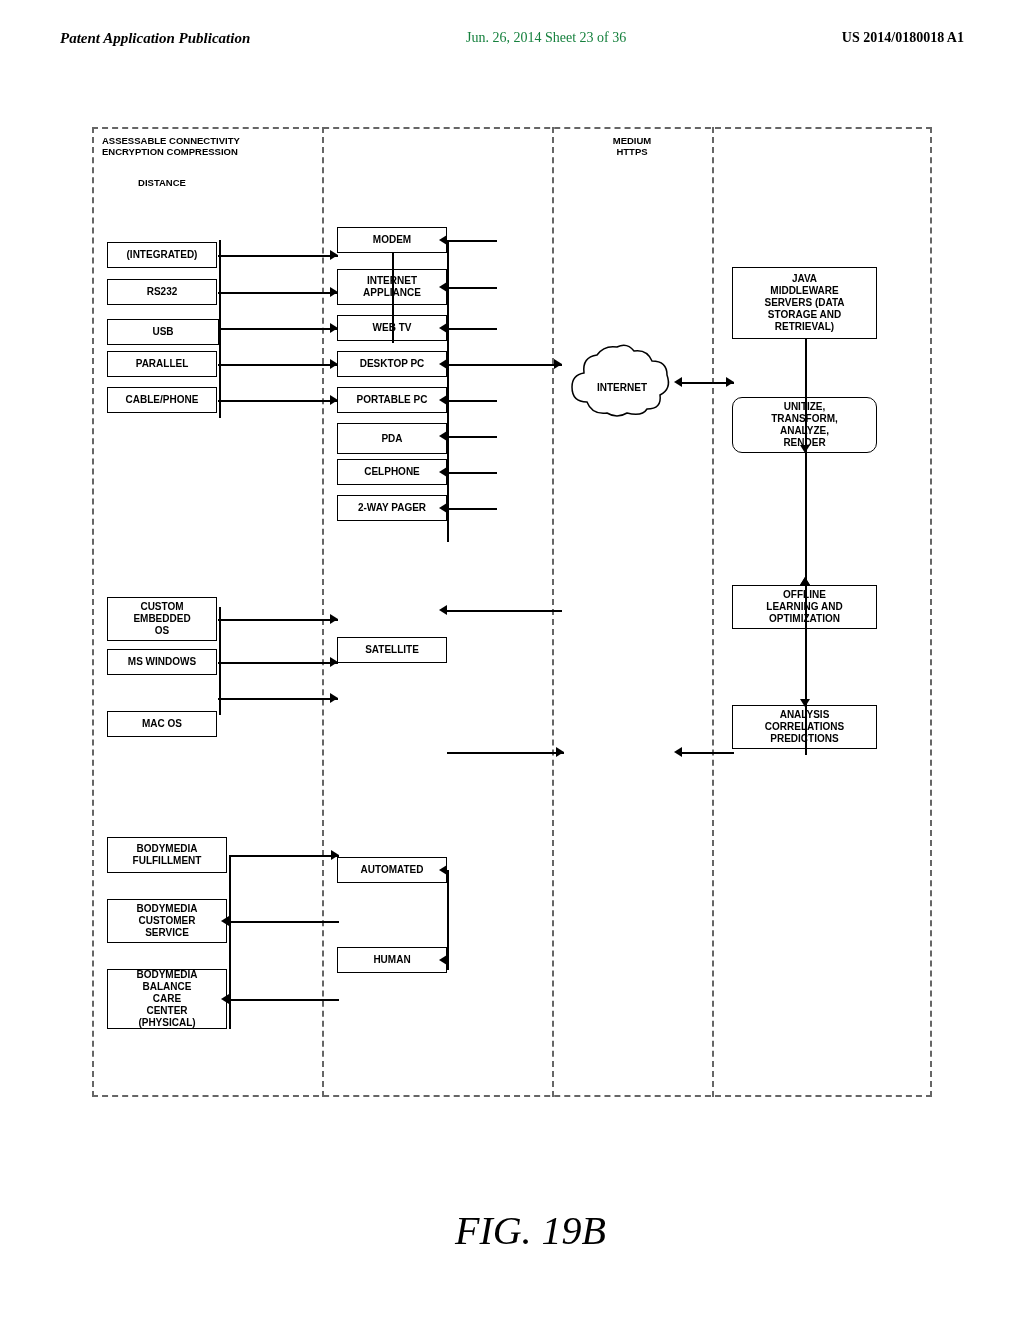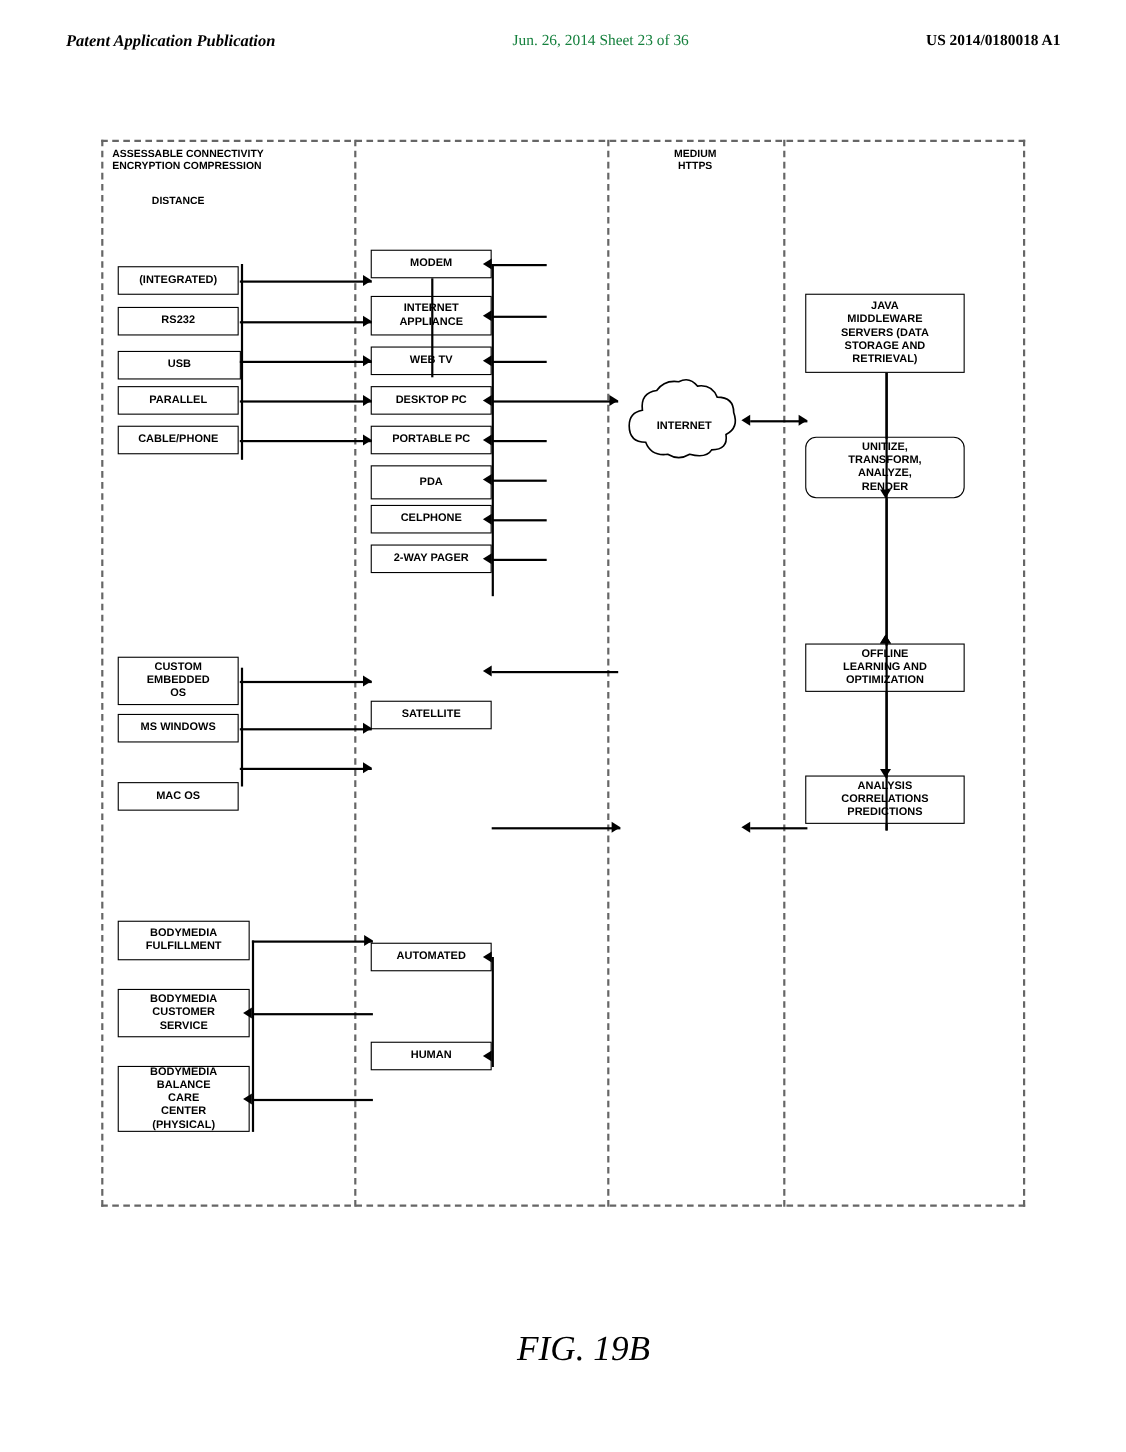--- a/index.html
+++ b/index.html
@@ -102,21 +102,21 @@
     .cloud-label {
       position: relative;
       z-index: 1;
       font-size: 10px;
       font-weight: bold;
     }
 
     
     .fig-caption {
       text-align: center;
-      font-size: 32px;
+      font-size: 40px;
       font-style: italic;
       font-family: 'Times New Roman', serif;
       margin-top: 10px;
       color: #000;
       padding-left: 37px;
     }
 
     
     .connector-h {
       position: absolute;

